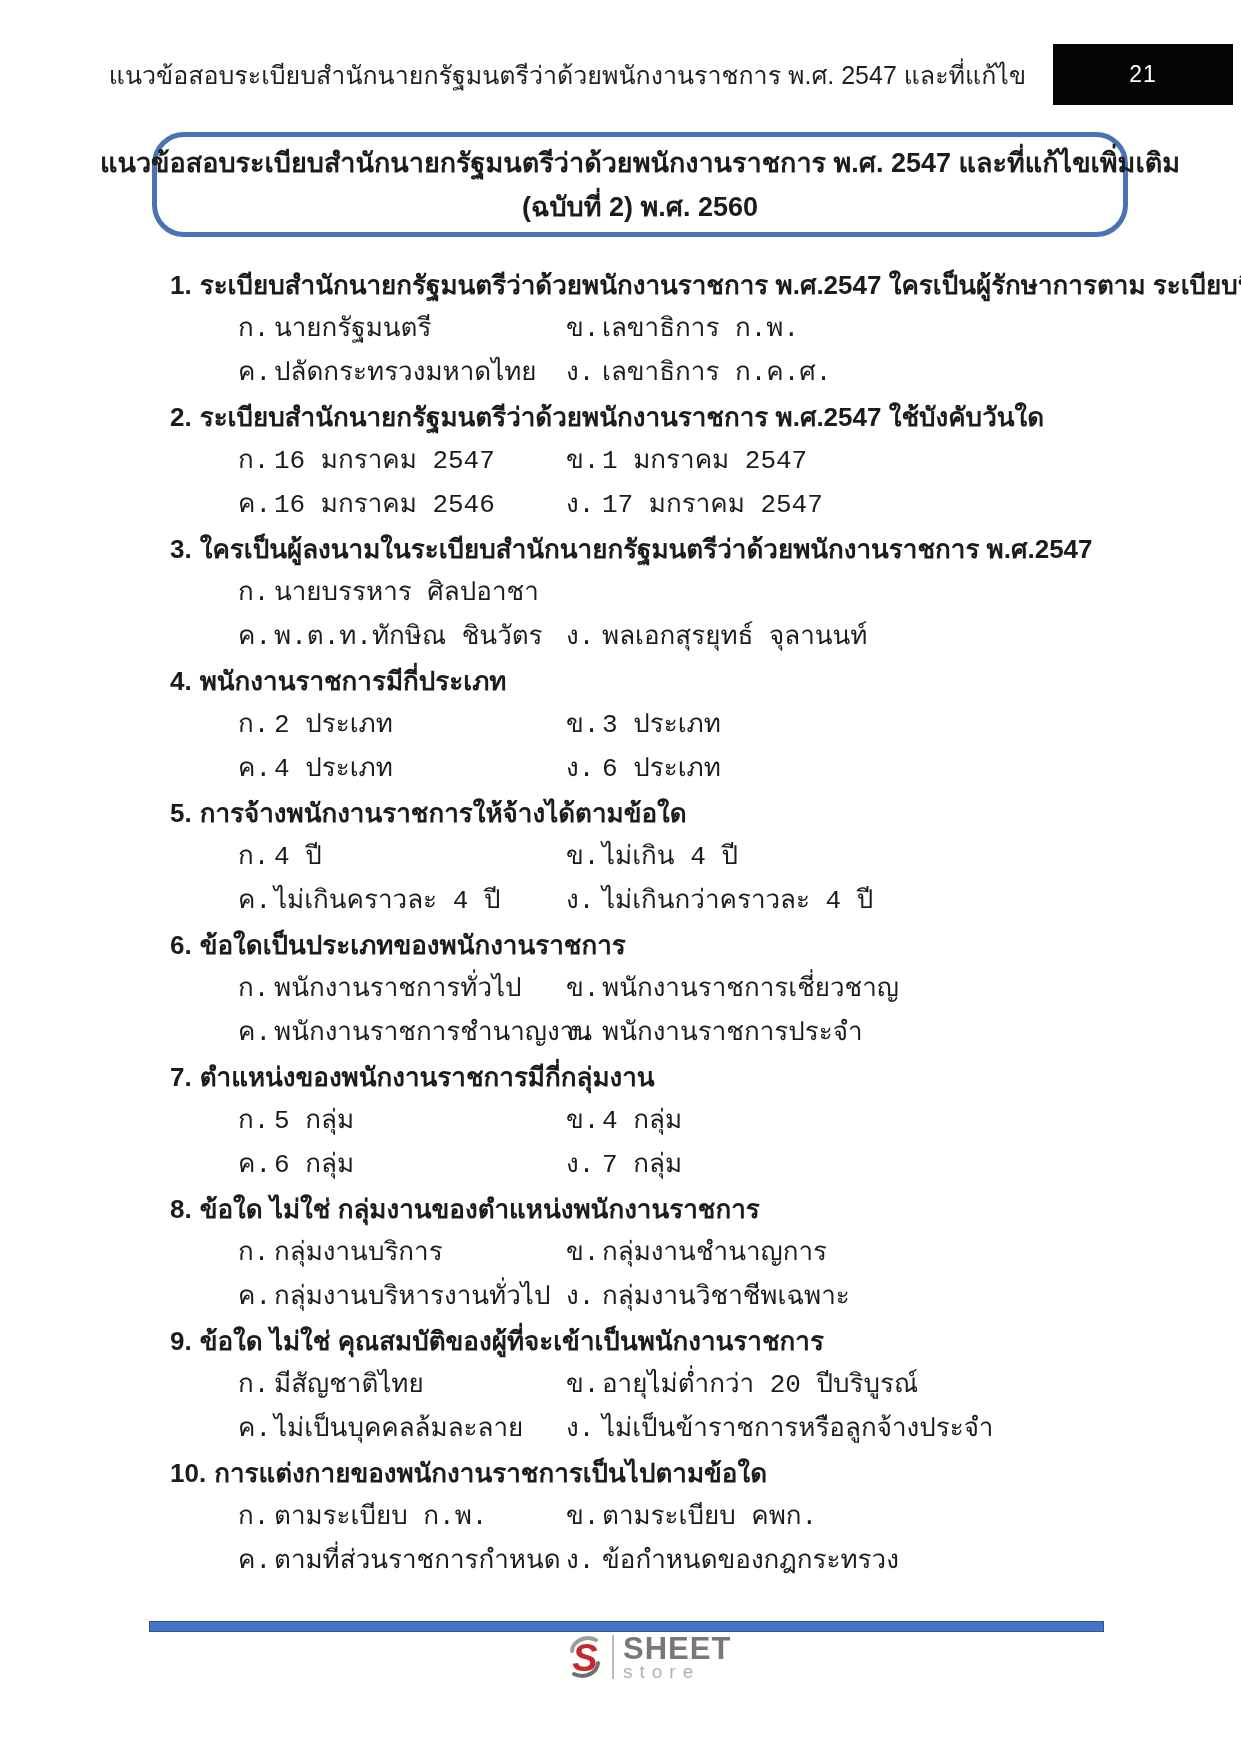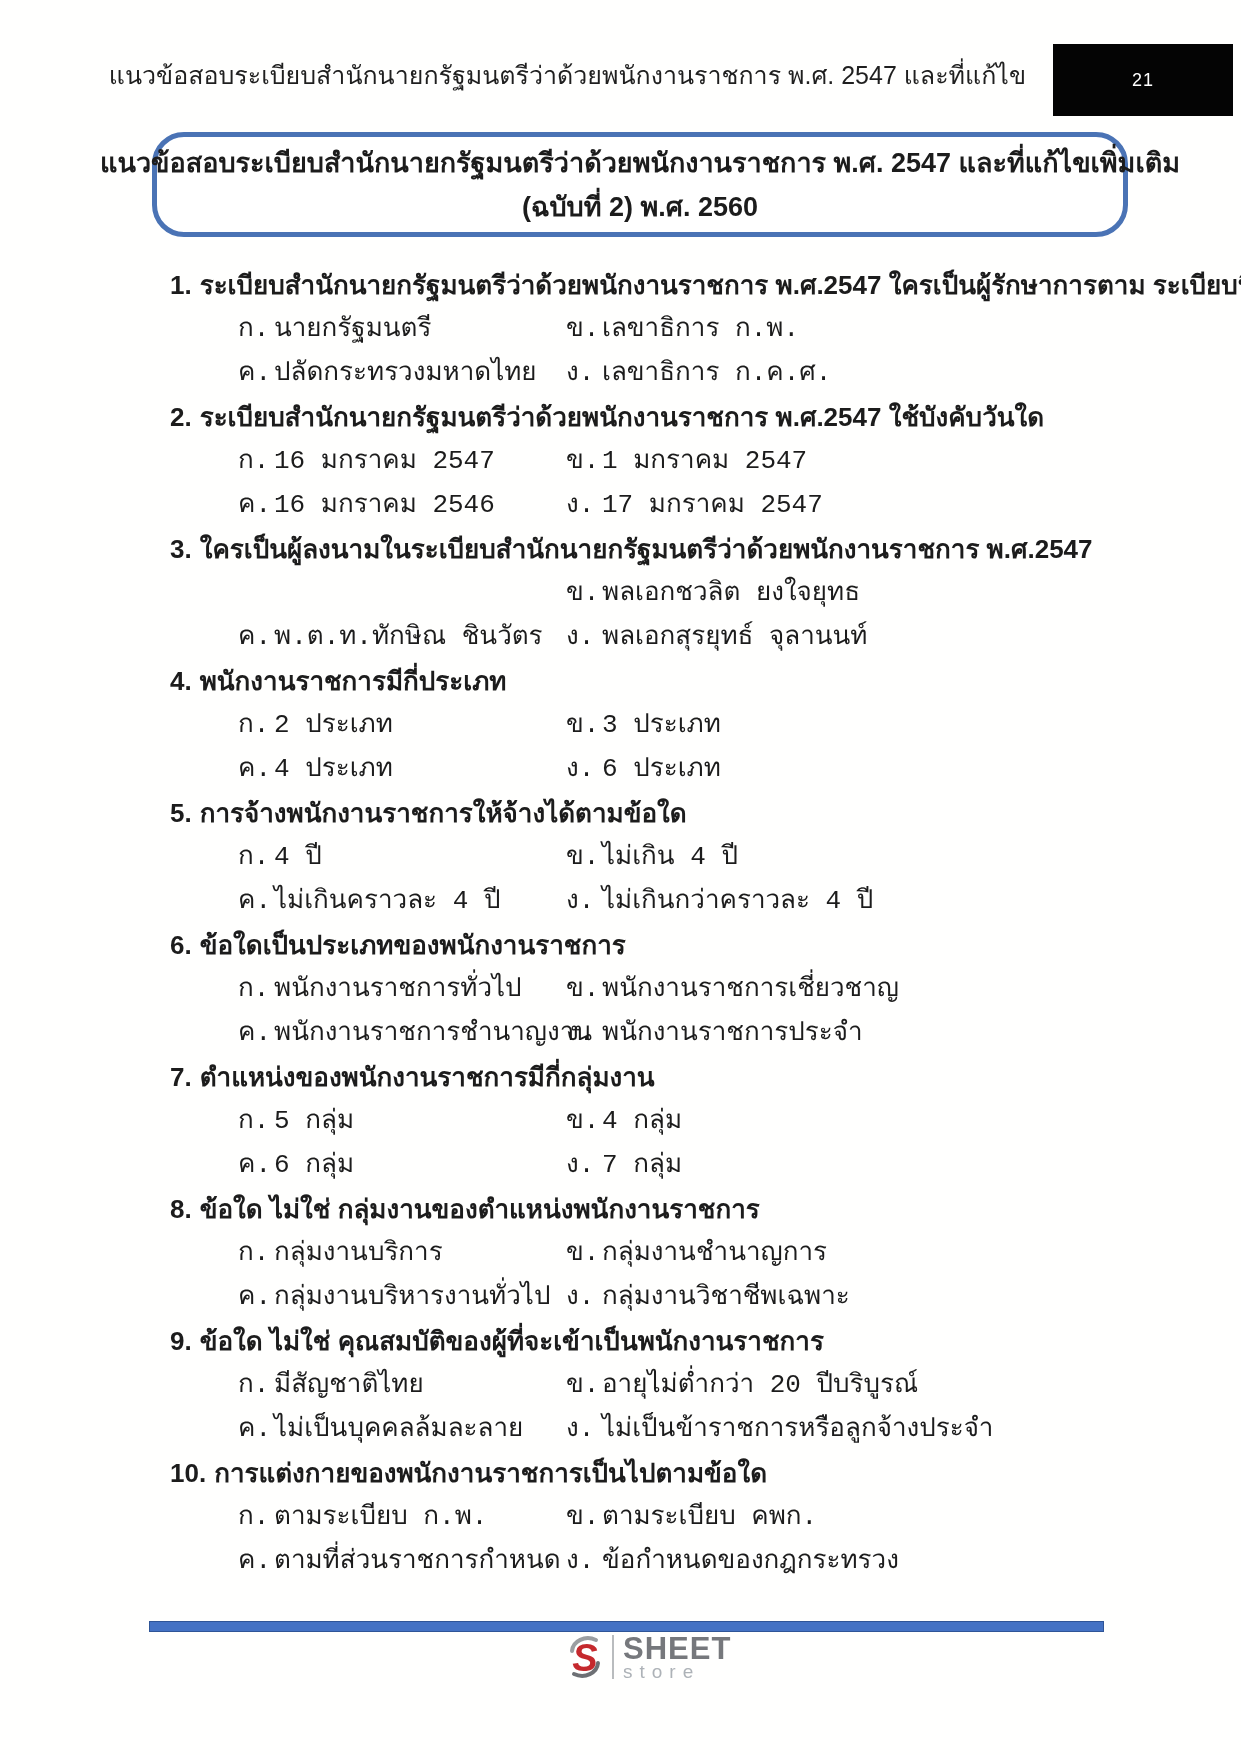--- a/index.html
+++ b/index.html
@@ -6,23 +6,23 @@
   .page{
     position:relative;width:1241px;height:1755px;background:#fffffe;
     font-family:"Liberation Sans","DejaVu Sans",sans-serif;color:#1c1c1c;overflow:hidden;
   }
   
   .doc-header{
     position:absolute;top:55px;right:215px;font-size:25px;line-height:40px;
     color:#1f1f1f;white-space:nowrap;
   }
   .page-num{
-    position:absolute;left:1053px;top:44px;width:180px;height:72px;background:#040404;
+    position:absolute;left:1053px;top:44px;width:180px;height:61px;background:#040404;
     color:#ffffff;display:flex;align-items:center;justify-content:center;
-    font-size:18px;letter-spacing:1px;
+    font-size:23px;letter-spacing:1px;
   }
   
   .title-box{
     position:absolute;left:152px;top:132px;width:976px;height:105px;box-sizing:border-box;
     border:5px solid #4a73b5;border-radius:32px;background:#ffffff;
     display:flex;flex-direction:column;justify-content:space-evenly;align-items:center;
     font-weight:bold;font-size:27px;padding:4px 18px;text-align:center;
   }
   .title-box .tline{white-space:nowrap;}
   
@@ -112,22 +112,22 @@
           <span class="opt-label">ง.</span><span>17 มกราคม 2547</span>
         </span>
       </div>
     </div>
 
     <div>
       <div class="q-heading">
         <span class="q-num">3.</span><span>ใครเป็นผู้ลงนามในระเบียบสำนักนายกรัฐมนตรีว่าด้วยพนักงานราชการ พ.ศ.2547</span>
       </div>
       <div class="q-row">
-        <span class="opt col-b">
-          <span class="opt-label">ข.</span><span>พลเอกชวลิต ยงใจยุทธ</span>
+        <span class="opt col-a">
+          <span class="opt-label">ก.</span><span>นายบรรหาร ศิลปอาชา</span>
         </span>
       </div>
       <div class="q-row">
         <span class="opt col-a">
           <span class="opt-label">ค.</span><span>พ.ต.ท.ทักษิณ ชินวัตร</span>
         </span>
         <span class="opt col-b">
           <span class="opt-label">ง.</span><span>พลเอกสุรยุทธ์ จุลานนท์</span>
         </span>
       </div>

